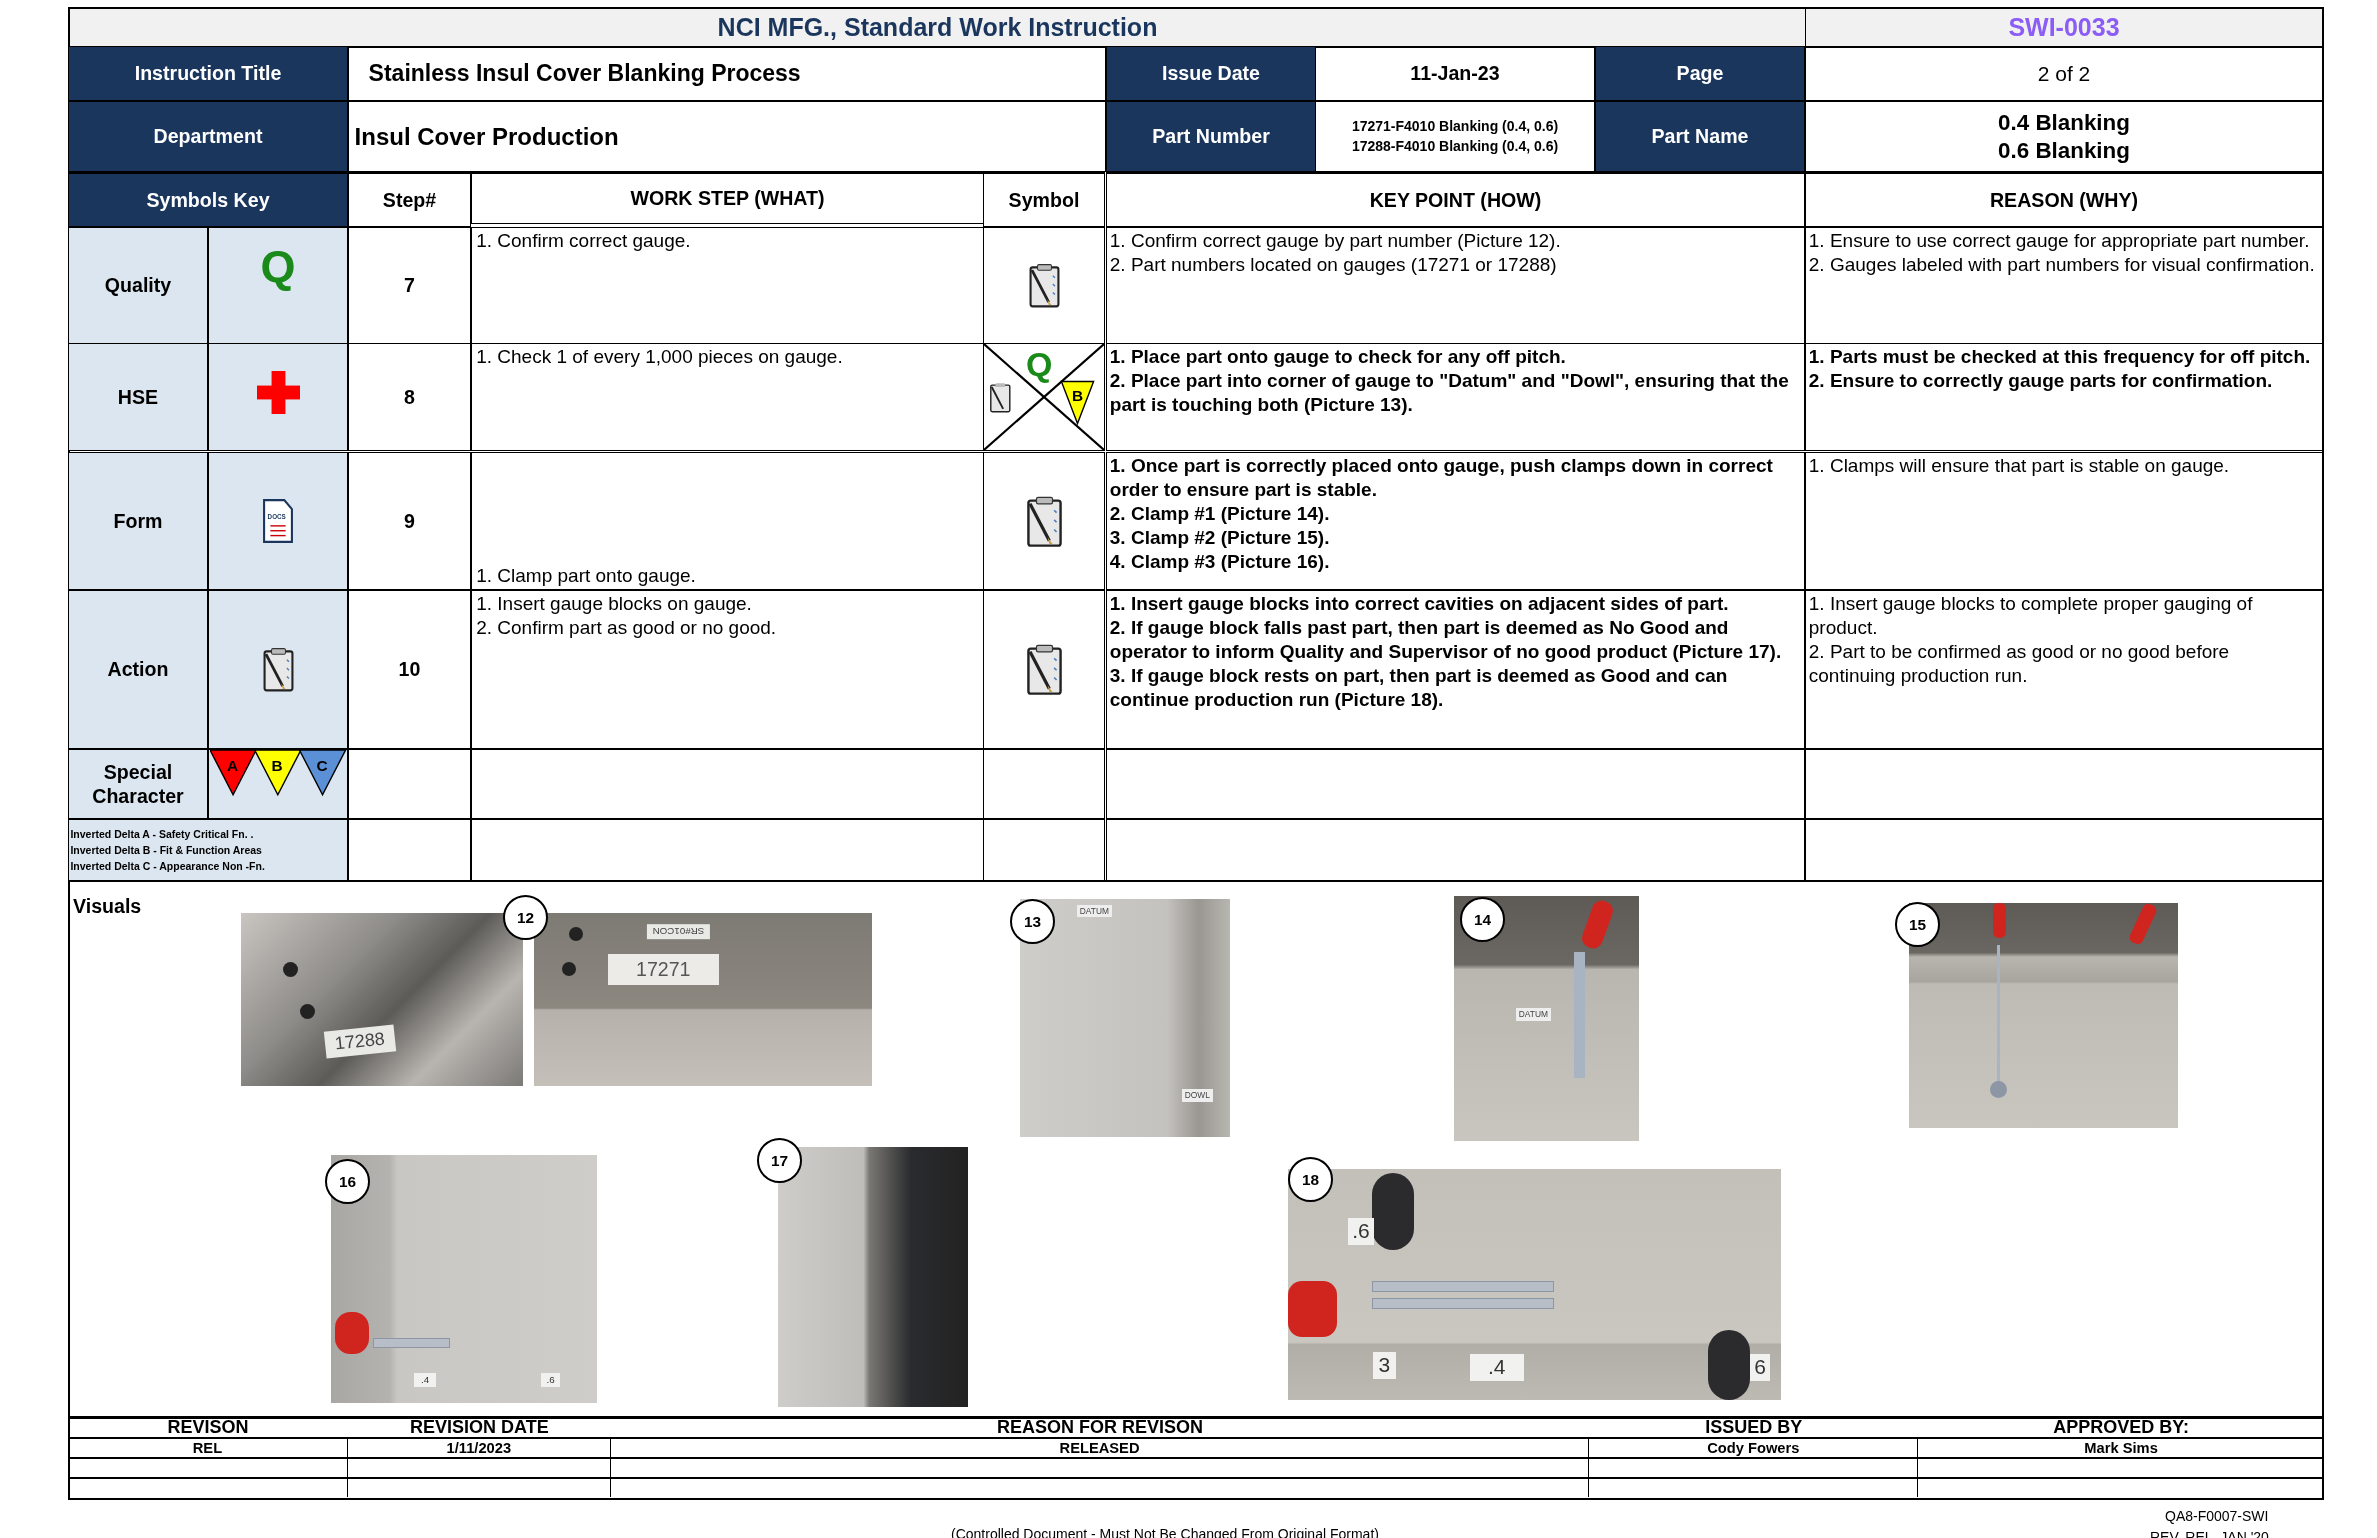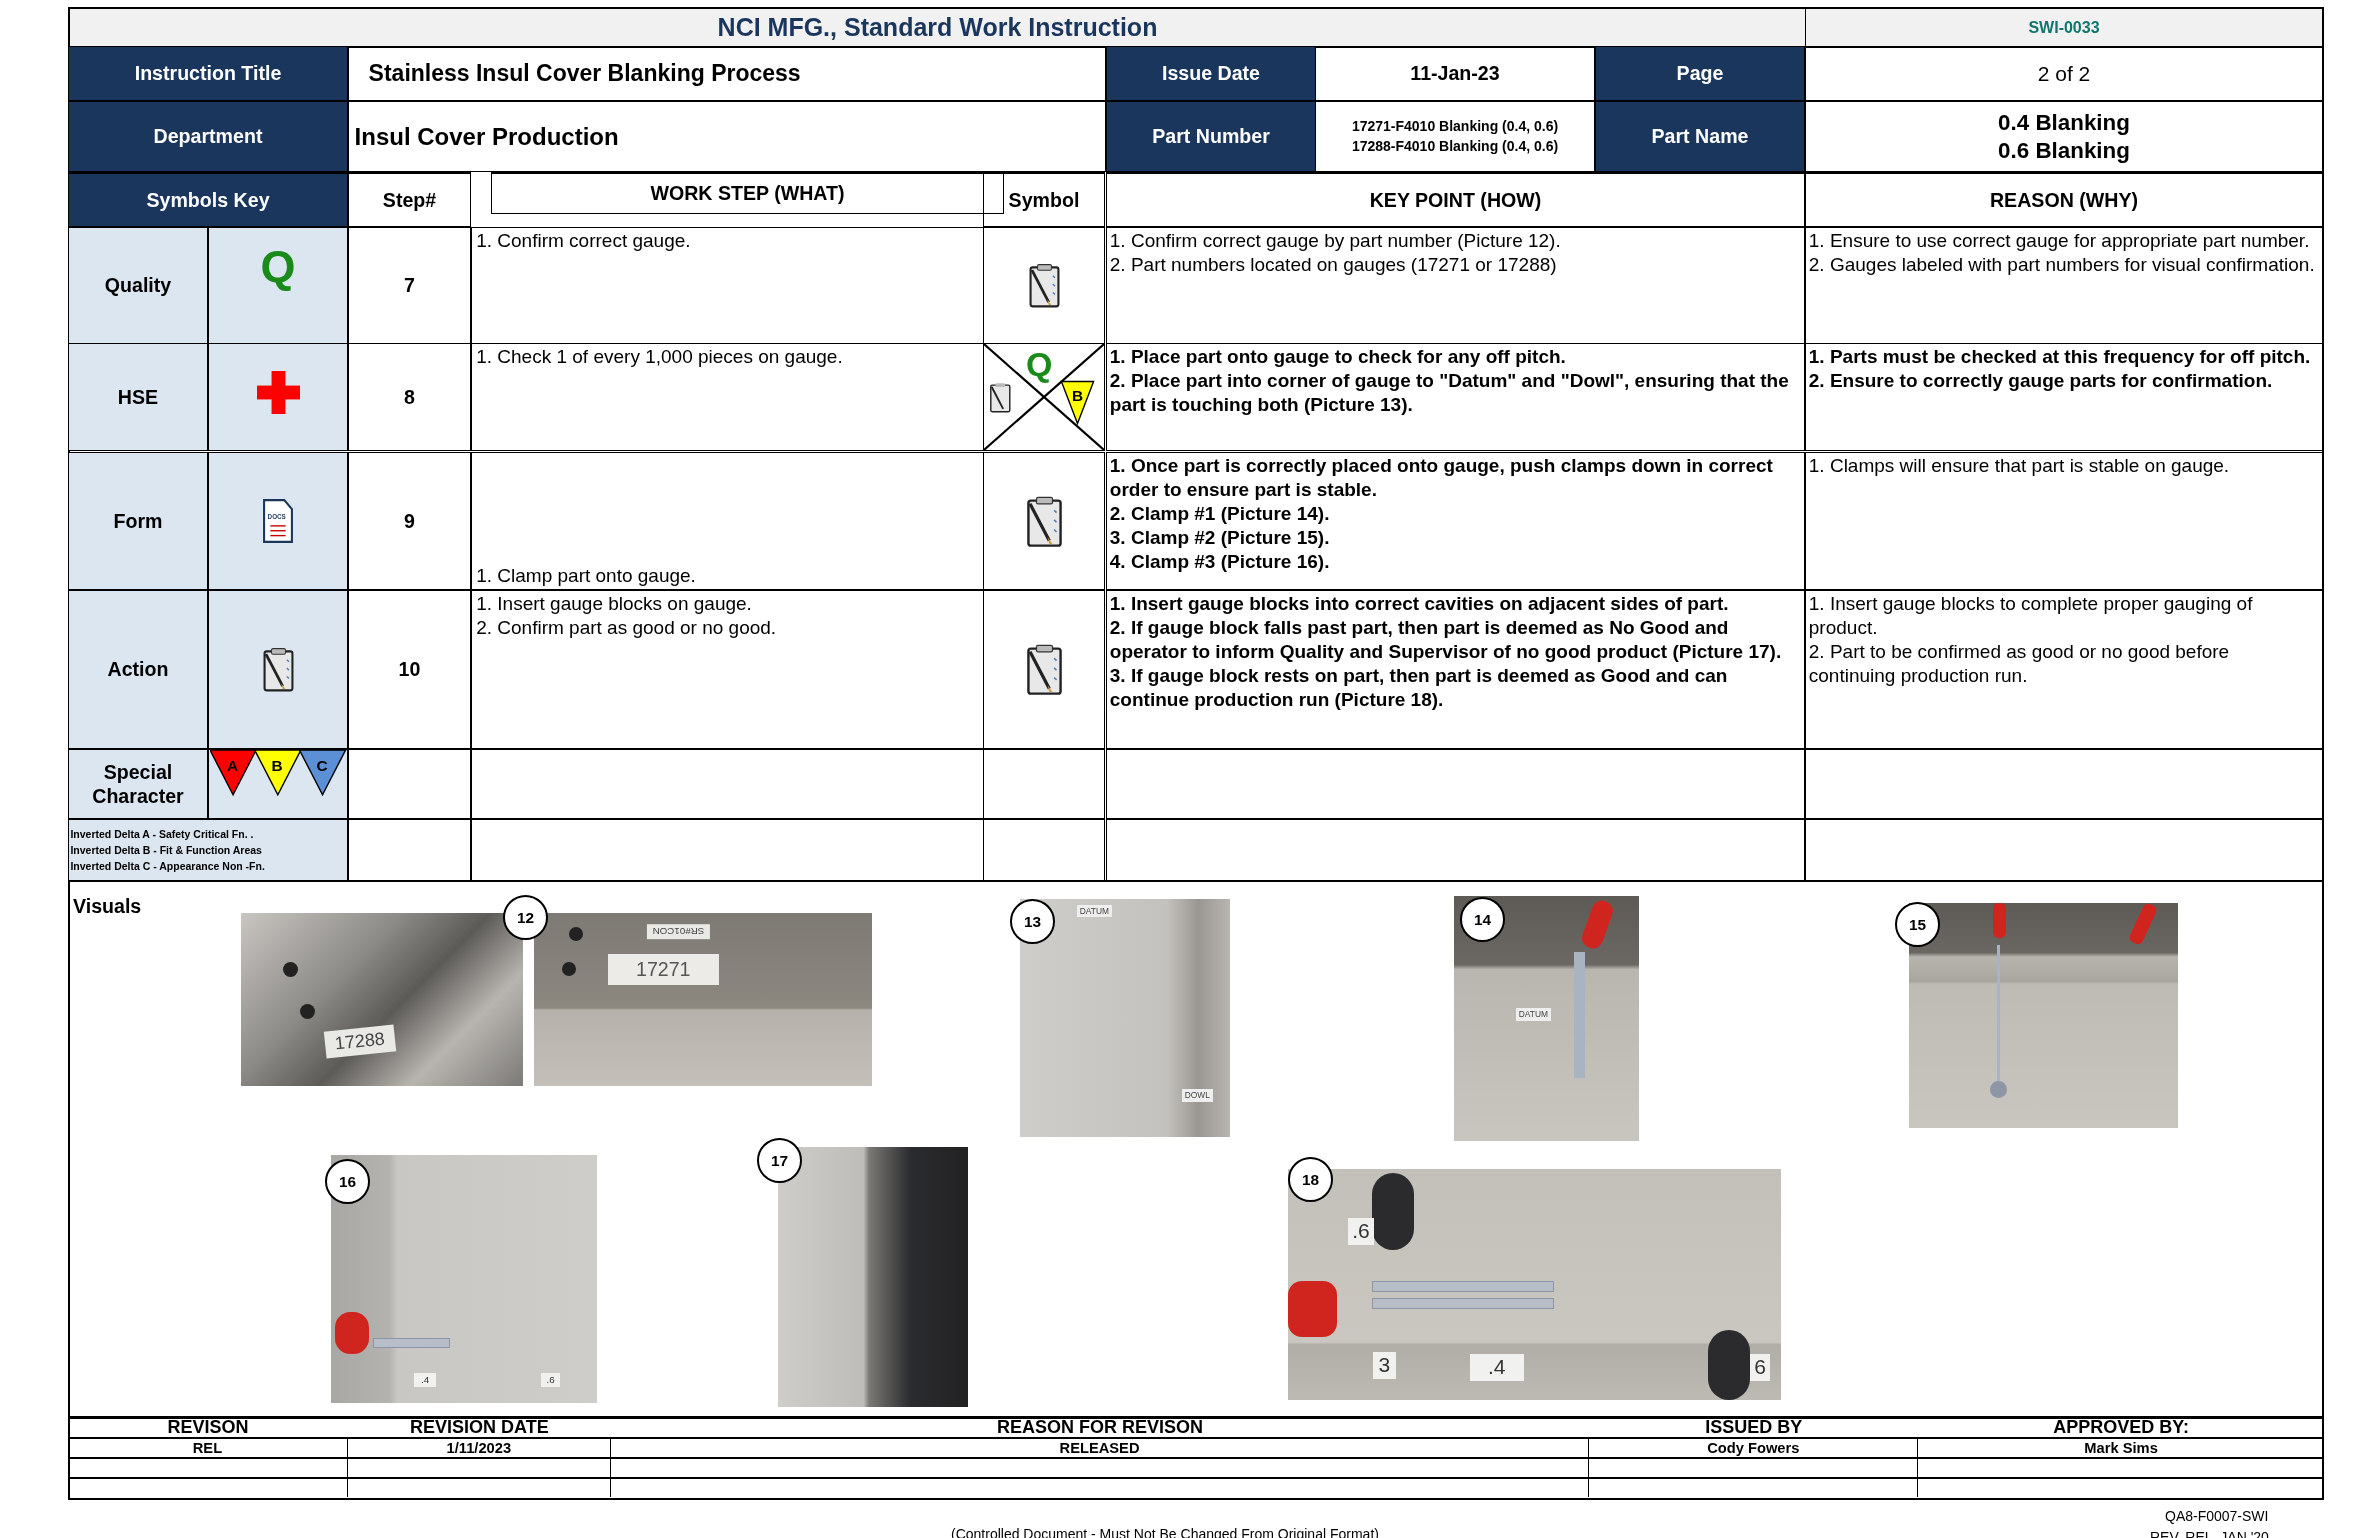--- a/index.html
+++ b/index.html
@@ -23,21 +23,21 @@
 </style>
 </head>
 <body>
 
 <div class="abs" style="left:68px;top:7px;width:2256px;height:1493px;border:2.8px solid #000;"></div>
 
 <div class="cell gray-lt" style="left:68px;top:7px;width:1738px;height:41px;border-width:2.8px 1.4px 2.1px 2.8px;">
   <span style="color:#1a365d;font-weight:bold;font-size:25px;">NCI MFG., Standard Work Instruction</span>
 </div>
 <div class="cell gray-lt" style="left:1805px;top:7px;width:519px;height:41px;border-width:2.8px 2.8px 2.1px 1.4px;">
-  <span style="color:#0f766e;font-weight:bold;font-size:16px;">SWI-0033</span>
+  <span style="color:#8b5cf6;font-weight:bold;font-size:25px;">SWI-0033</span>
 </div>
 
 <div class="cell navy" style="left:68px;top:46px;width:280px;height:55px;font-size:19.6px;">
     <span>Instruction Title</span>
   </div>
 <div class="cell top-left" style="left:348px;top:46px;width:758px;height:55px;align-items:center;padding-left:19.6px;font-weight:bold;font-size:23px;">
     <span>Stainless Insul Cover Blanking Process</span>
   </div>
 <div class="cell navy" style="left:1106px;top:46px;width:210px;height:55px;font-size:19.6px;">
     <span>Issue Date</span>
@@ -72,21 +72,21 @@
   <div style="line-height:28px;">0.4 Blanking</div>
   <div style="line-height:28px;">0.6 Blanking</div>
 </div>
 
 <div class="cell navy" style="left:68px;top:172px;width:280px;height:55px;font-size:19.6px;border-top-width:2.8px;">
     <span>Symbols Key</span>
   </div>
 <div class="cell bold" style="left:348px;top:172px;width:123px;height:55px;font-size:19.6px;border-top-width:2.8px;">
     <span>Step#</span>
   </div>
-<div class="cell bold" style="left:471px;top:172px;width:513px;height:42px;font-size:19.6px;border-top-width:2.8px;margin-left:20px;">
+<div class="cell bold" style="left:471px;top:172px;width:513px;height:52px;font-size:19.6px;border-top-width:2.8px;">
     <span>WORK STEP (WHAT)</span>
   </div>
 <div class="cell bold" style="left:983px;top:172px;width:122px;height:55px;font-size:19.6px;border-top-width:2.8px;">
     <span>Symbol</span>
   </div>
 <div class="cell bold" style="left:1106px;top:172px;width:699px;height:55px;font-size:19.6px;border-top-width:2.8px;">
     <span>KEY POINT (HOW)</span>
   </div>
 <div class="cell bold" style="left:1805px;top:172px;width:519px;height:55px;font-size:19.6px;border-top-width:2.8px;border-right-width:2.8px;">
     <span>REASON (WHY)</span>

